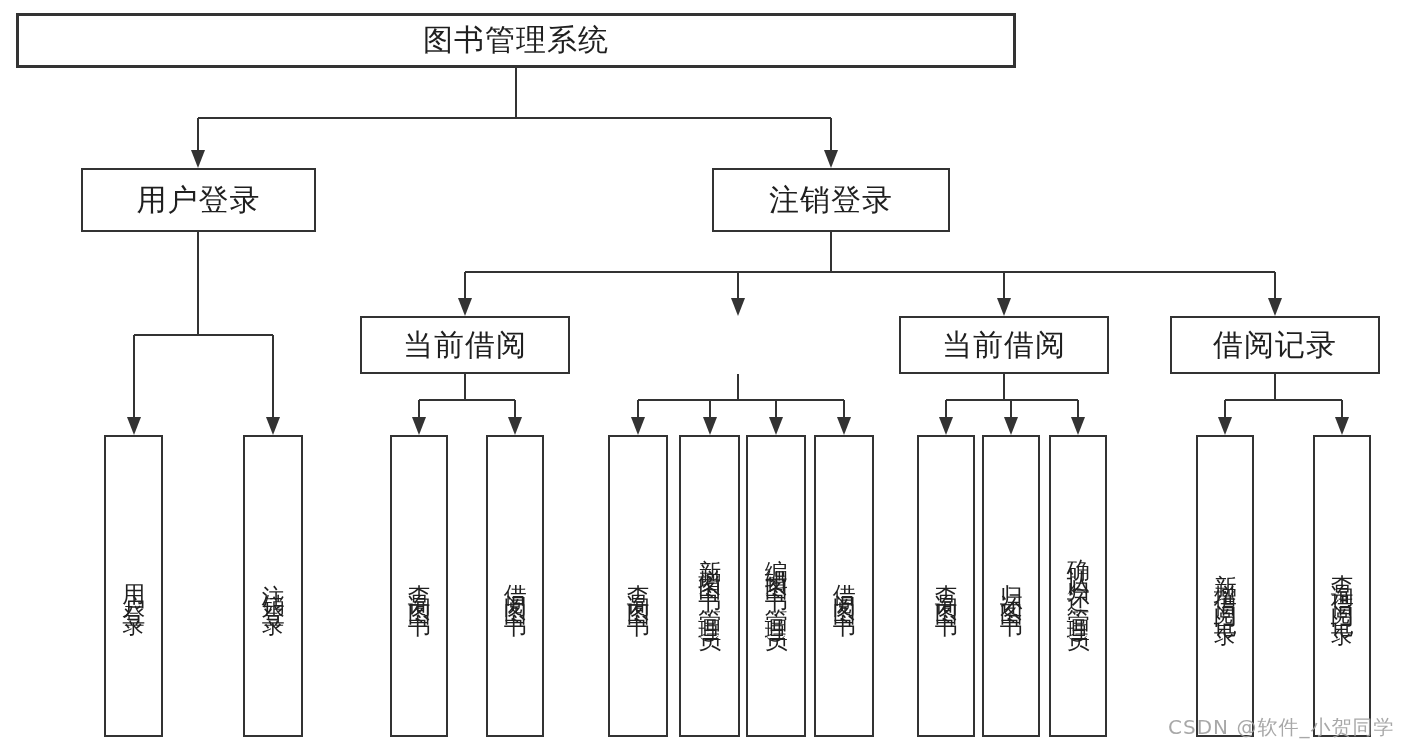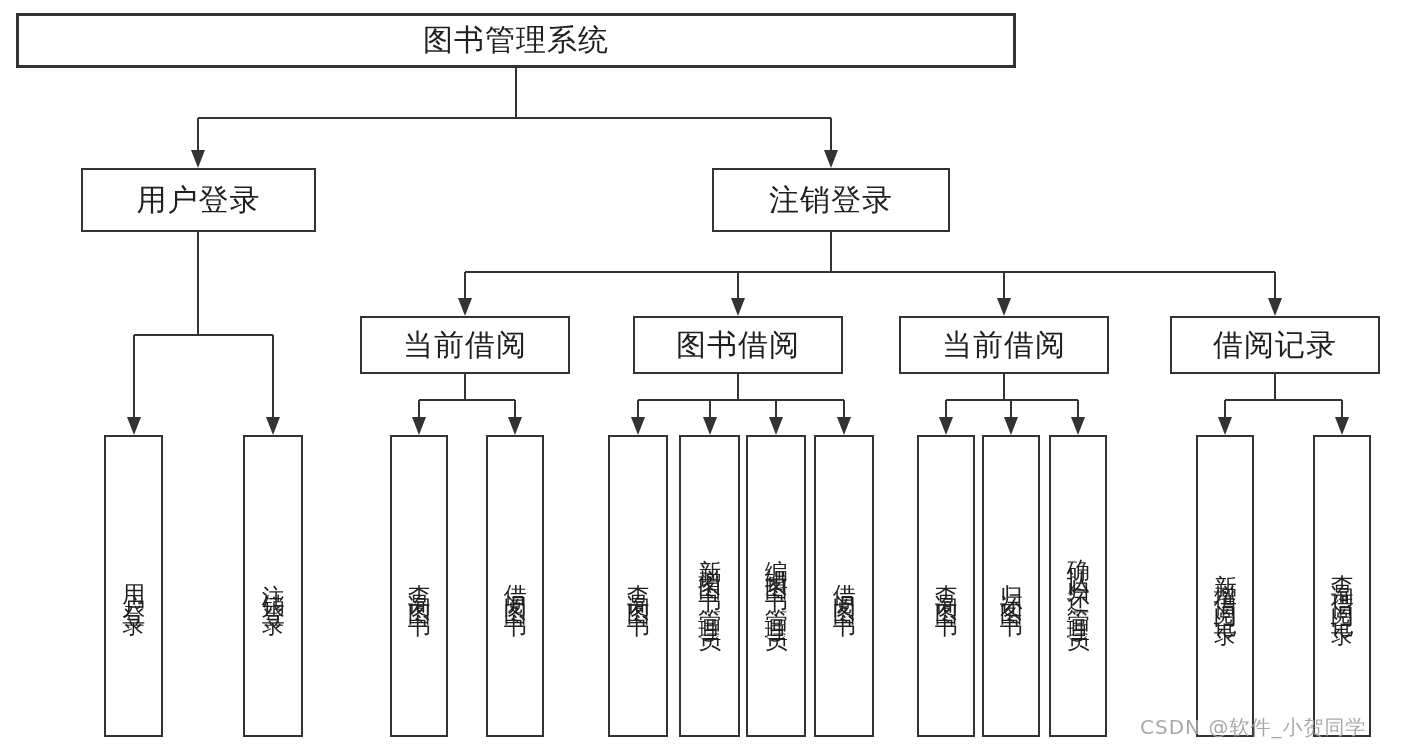--- a/index.html
+++ b/index.html
@@ -35,21 +35,21 @@
     letter-spacing: 10px;
   }
   svg.connectors {
     position: absolute;
     left: 0; top: 0;
     width: 1405px; height: 747px;
     pointer-events: none;
   }
   .watermark {
     position: absolute;
-    left: 1140px;
+    left: 1168px;
     top: 714px;
     font-size: 20px;
     color: rgba(158, 158, 158, 0.9);
     letter-spacing: 1px;
     white-space: nowrap;
     z-index: 5;
     text-align: right;
   }
 </style>
 </head>
@@ -119,23 +119,20 @@
   <div class="node h-node" style="left:81px;top:168px;width:235px;height:64px">
     <span>用户登录</span>
   </div>
   <div class="node h-node" style="left:712px;top:168px;width:238px;height:64px">
     <span>注销登录</span>
   </div>
 
   <div class="node h-node" style="left:360px;top:316px;width:210px;height:58px">
     <span>当前借阅</span>
   </div>
-  <div class="node h-node" style="left:633px;top:316px;width:210px;height:58px">
-    <span>图书借阅</span>
-  </div>
   <div class="node h-node" style="left:1170px;top:316px;width:210px;height:58px">
     <span>借阅记录</span>
   </div>
   <div class="node h-node" style="left:899px;top:316px;width:210px;height:58px">
     <span>当前借阅</span>
   </div>
 
   <div class="node v-node" style="left:104px;top:435px;width:59px;height:302px">
     <span>用户登录</span>
   </div>

